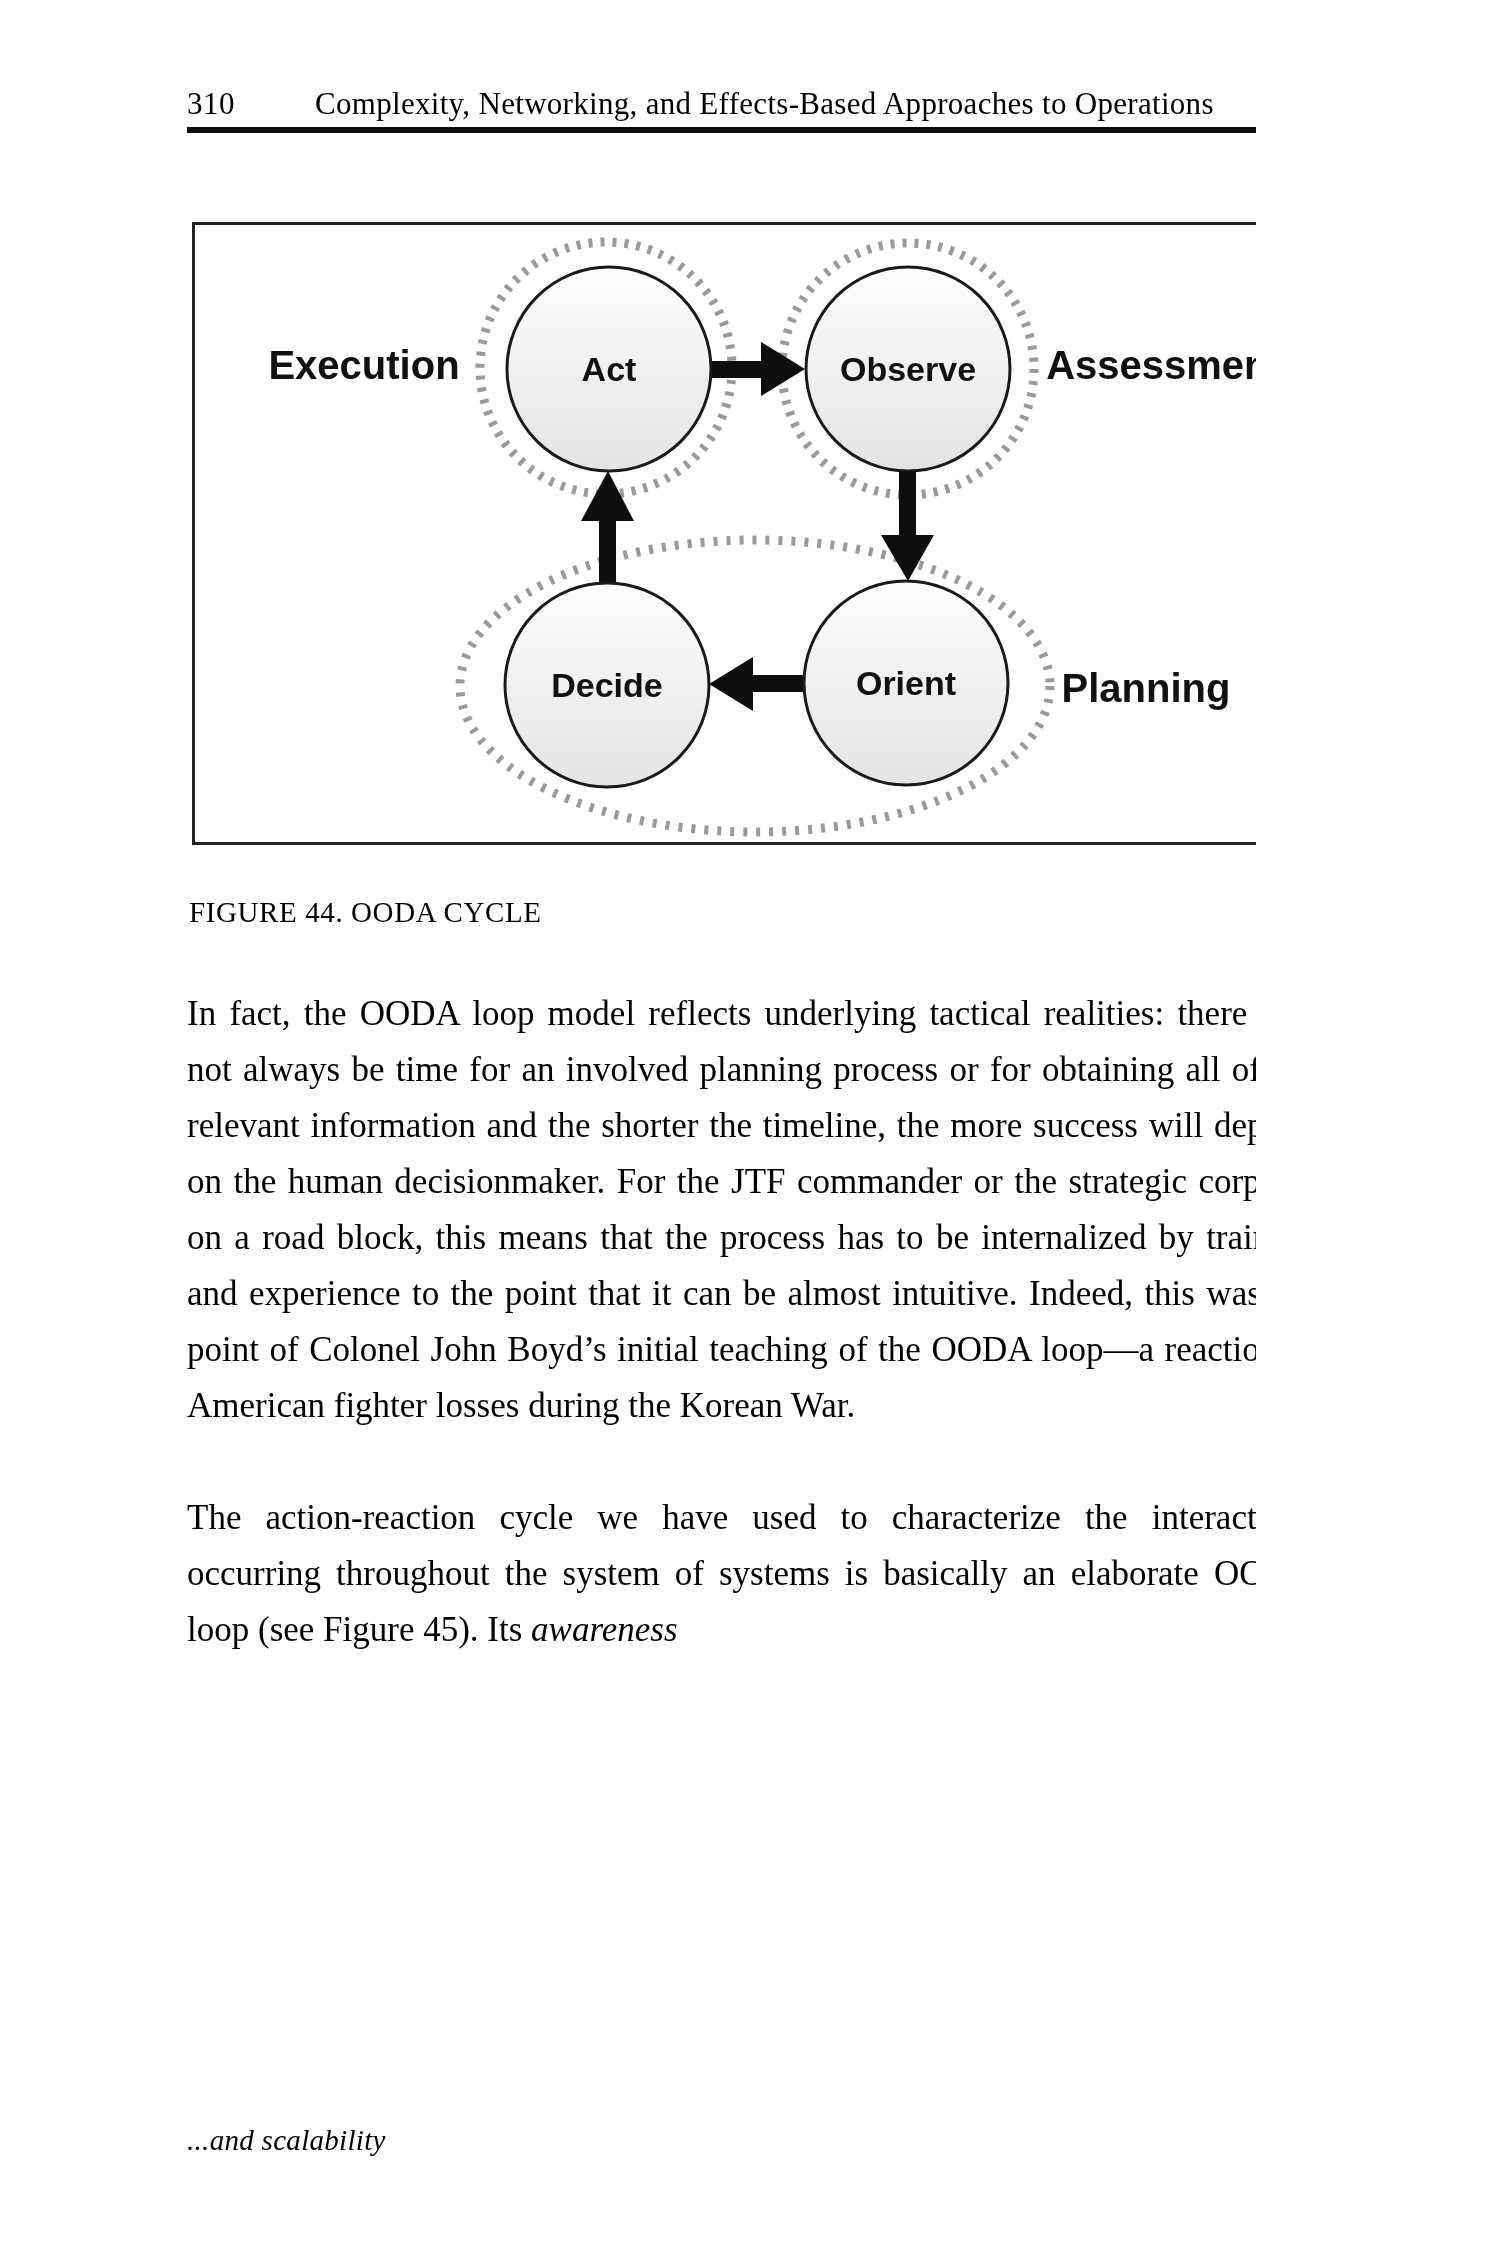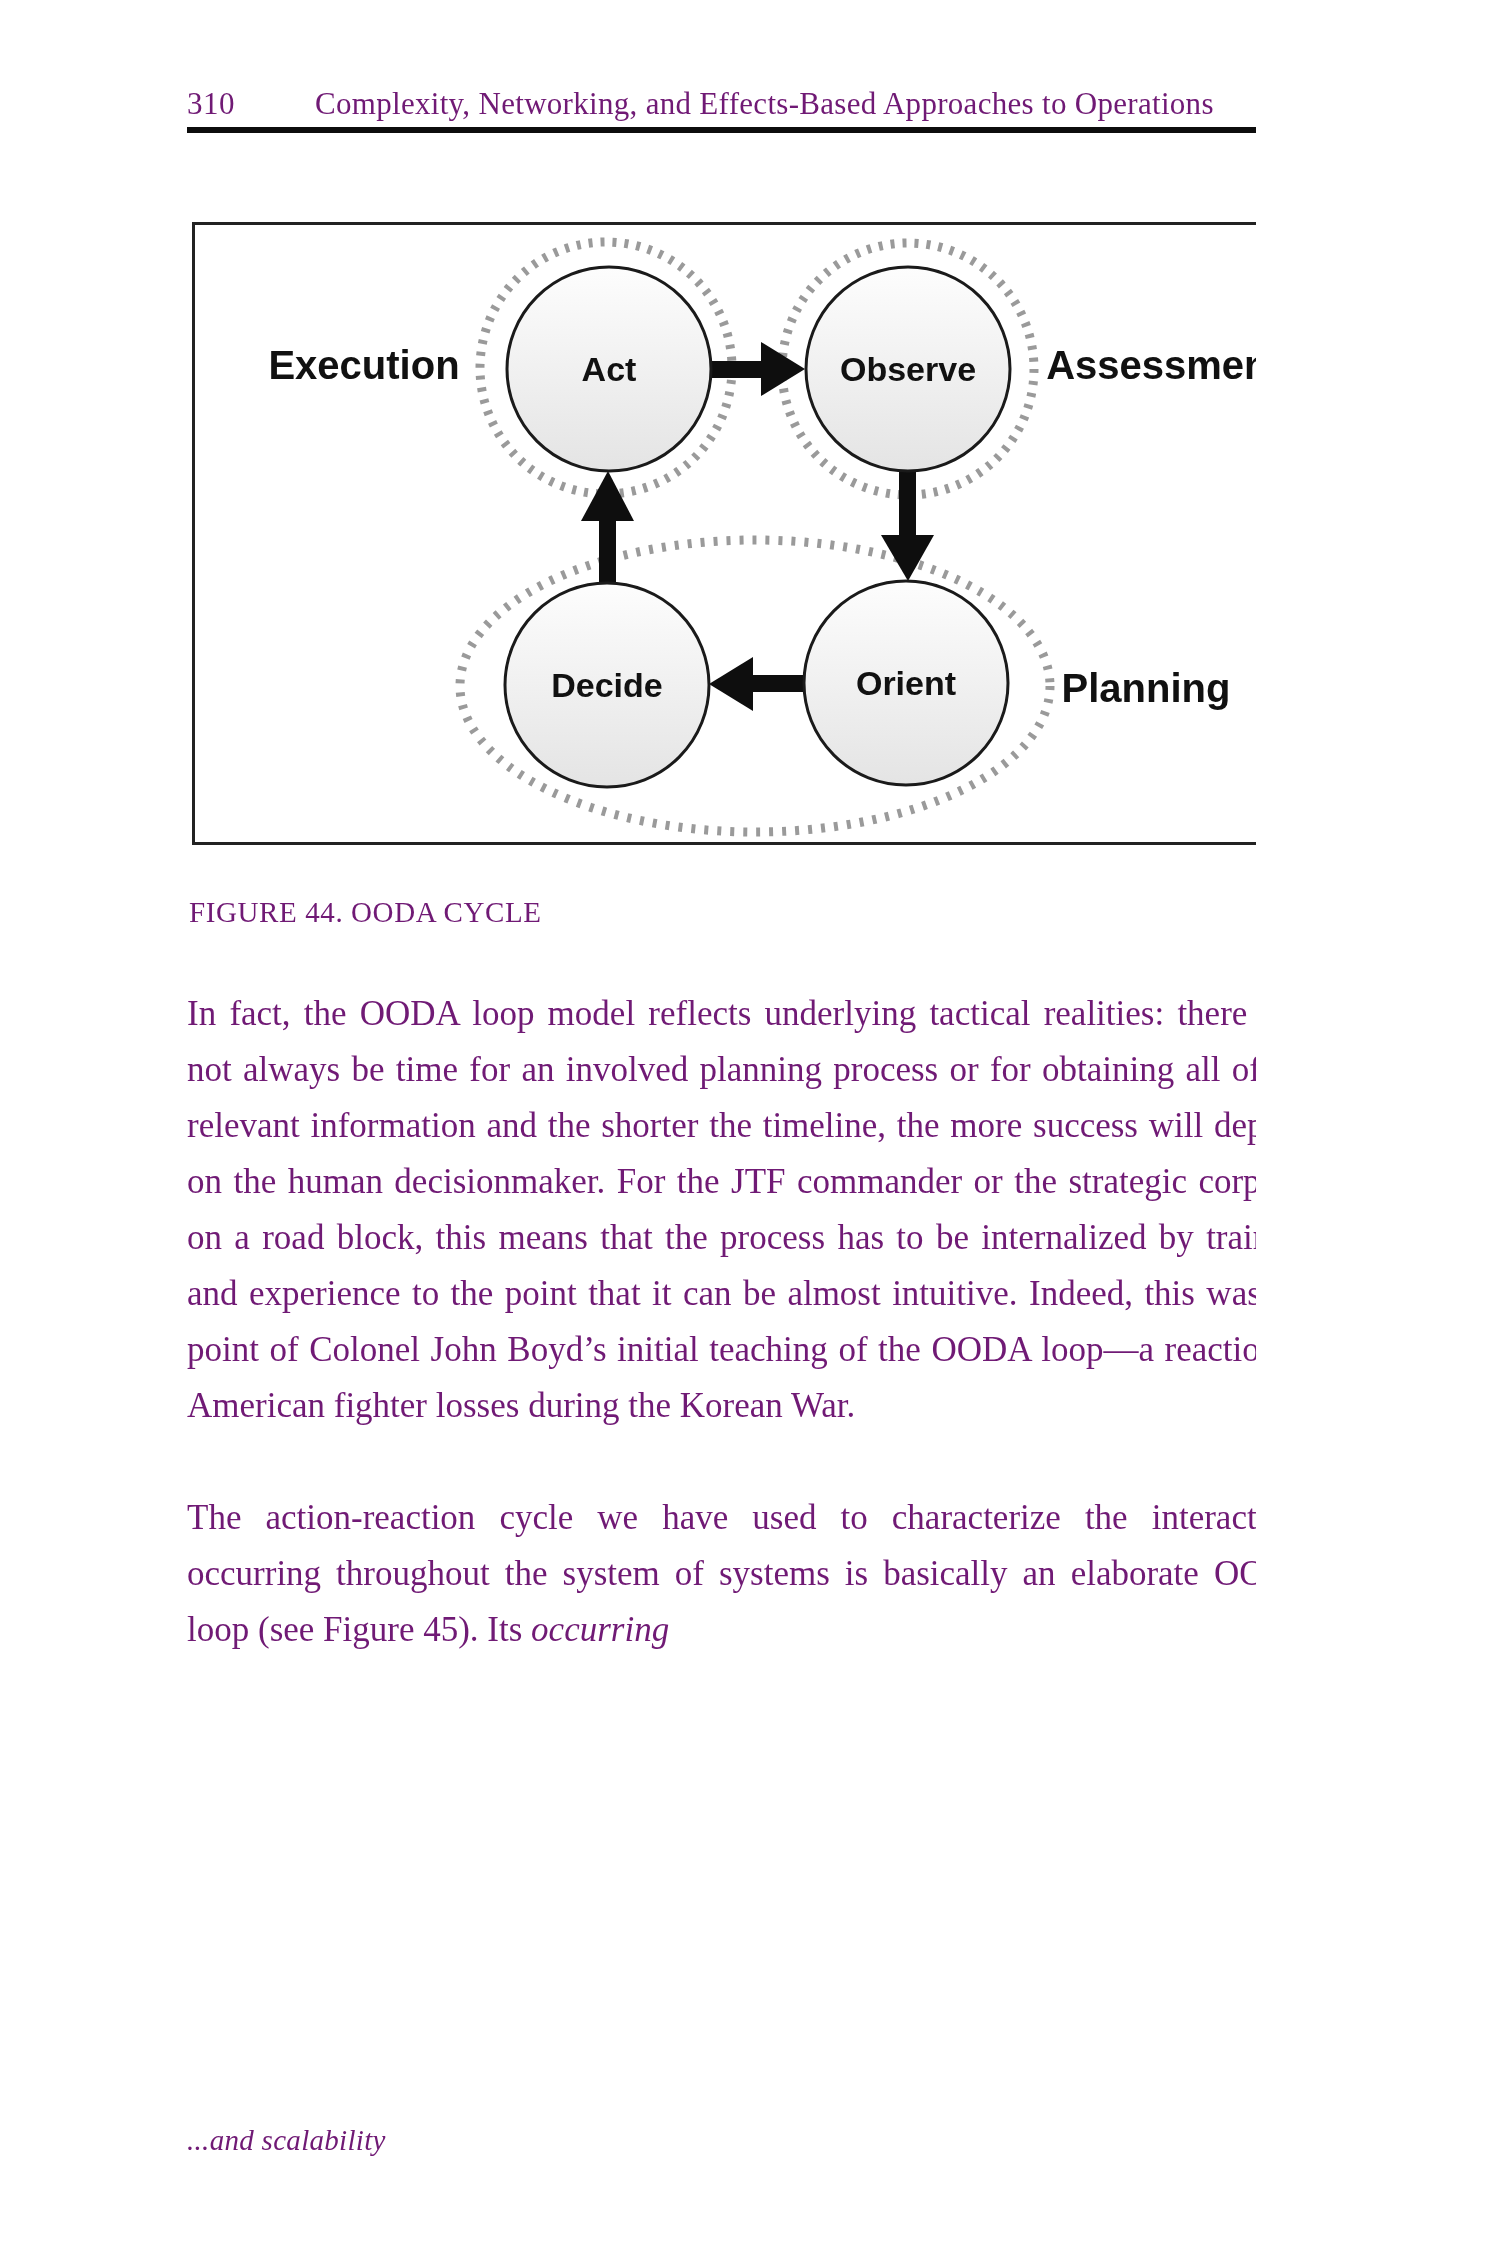--- a/index.html
+++ b/index.html
@@ -1,21 +1,21 @@
 <!DOCTYPE html>
 <html><head>
 <meta charset="utf-8">
 <style>
   html,body{margin:0;padding:0;background:#ffffff;}
   .page{
     position:relative;
     width:1256px;height:2250px;
     background:#ffffff;
     font-family:"Liberation Serif", serif;
-    color:#701a75;
+    color:#000000;
     overflow:hidden;
   }
   .header{position:absolute;left:0;top:86px;width:100%;}
   .pagenum{
     position:absolute;left:187px;top:0;
     font-size:31px;letter-spacing:0.5px;
   }
   .htitle{
     position:absolute;left:315px;top:0;
     font-size:31px;letter-spacing:0.3px;white-space:nowrap;
@@ -110,18 +110,18 @@
       <text class="figlabel grouplabel" x="169" y="154" text-anchor="middle">Execution</text>
       <text class="figlabel grouplabel" x="969" y="154" text-anchor="middle">Assessment</text>
       <text class="figlabel grouplabel" x="951" y="477" text-anchor="middle">Planning</text>
     </svg>
   </div>
 
   <div class="caption">FIGURE 44. OODA CYCLE</div>
 
   <div class="bodytext">
     <p>In fact, the OODA loop model reflects underlying tactical realities: there will not always be time for an involved planning process or for obtaining all of the relevant information and the shorter the timeline, the more success will depend on the human decisionmaker. For the JTF commander or the strategic corporal on a road block, this means that the process has to be internalized by training and experience to the point that it can be almost intuitive. Indeed, this was the point of Colonel John Boyd’s initial teaching of the OODA loop—a reaction to American fighter losses during the Korean War.</p>
-    <p><span>The action-reaction cycle we have used to characterize the interactions occurring throughout the system of systems is basically an elaborate OODA loop (see Figure 45). Its </span><em>occurring</em></p>
+    <p><span>The action-reaction cycle we have used to characterize the interactions occurring throughout the system of systems is basically an elaborate OODA loop (see Figure 45). Its </span><em>awareness</em></p>
   </div>
 
   <div class="footer">...and scalability</div>
 
 </div>
 
 </body></html>

